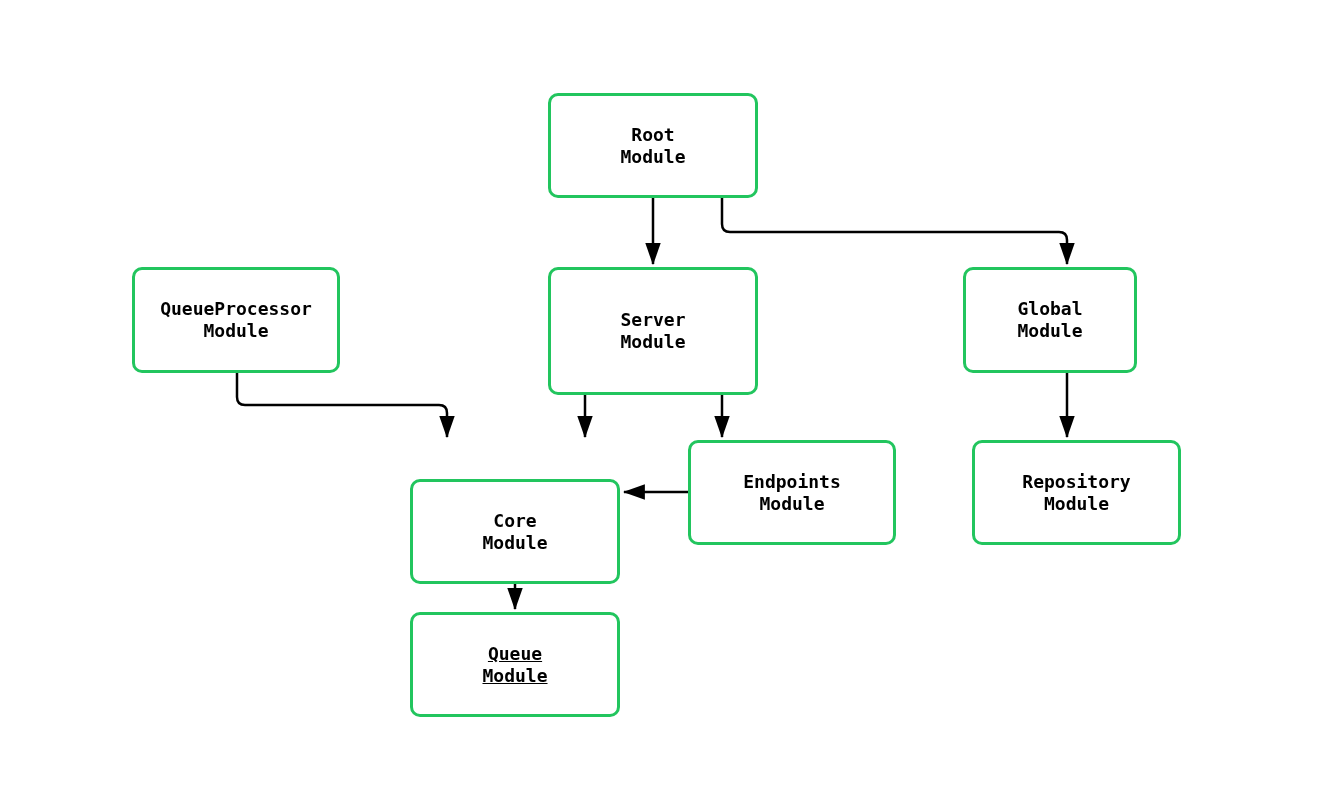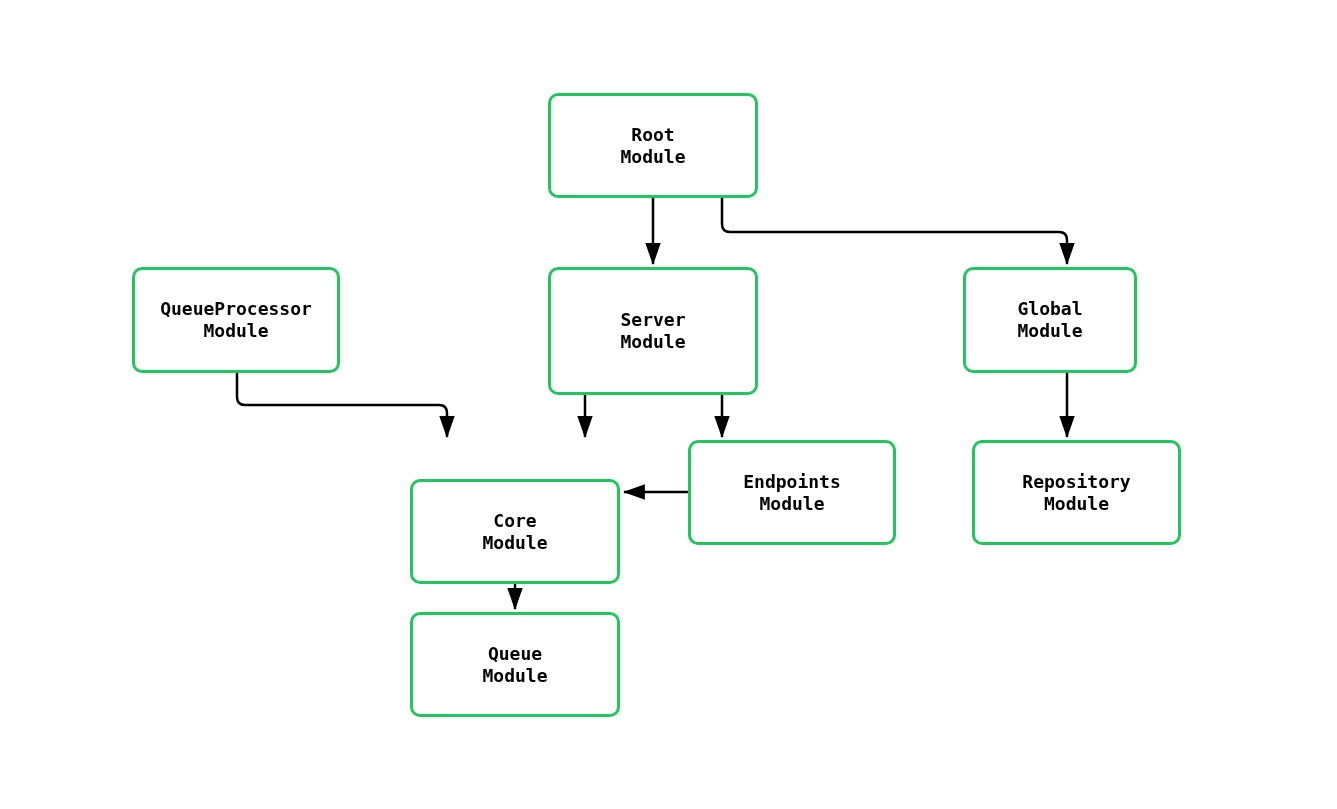--- a/index.html
+++ b/index.html
@@ -80,16 +80,16 @@
 
   <div class="node" style="left:410px; top:440px; width:210px; height:105px;margin-top:39px;">Core
 Module</div>
 
   <div class="node" style="left:688px; top:440px; width:208px; height:105px;">Endpoints
 Module</div>
 
   <div class="node" style="left:963px; top:440px; width:209px; height:105px;margin-left:9px;">Repository
 Module</div>
 
-  <div class="node" style="left:410px; top:612px; width:210px; height:105px;">Queue
+  <div class="node" style="left:410px; top:612px; width:210px; height:105px;text-decoration:underline;">Queue
 Module</div>
 
 </div>
 
 </body></html>

